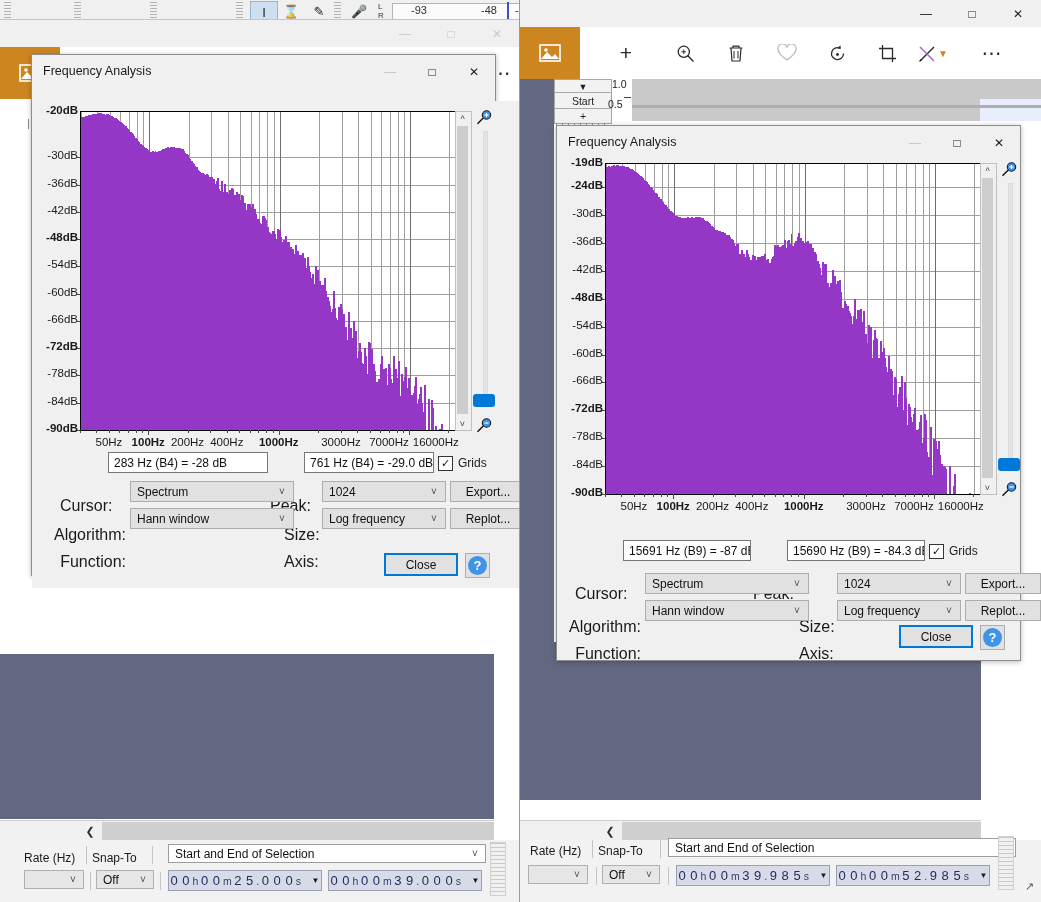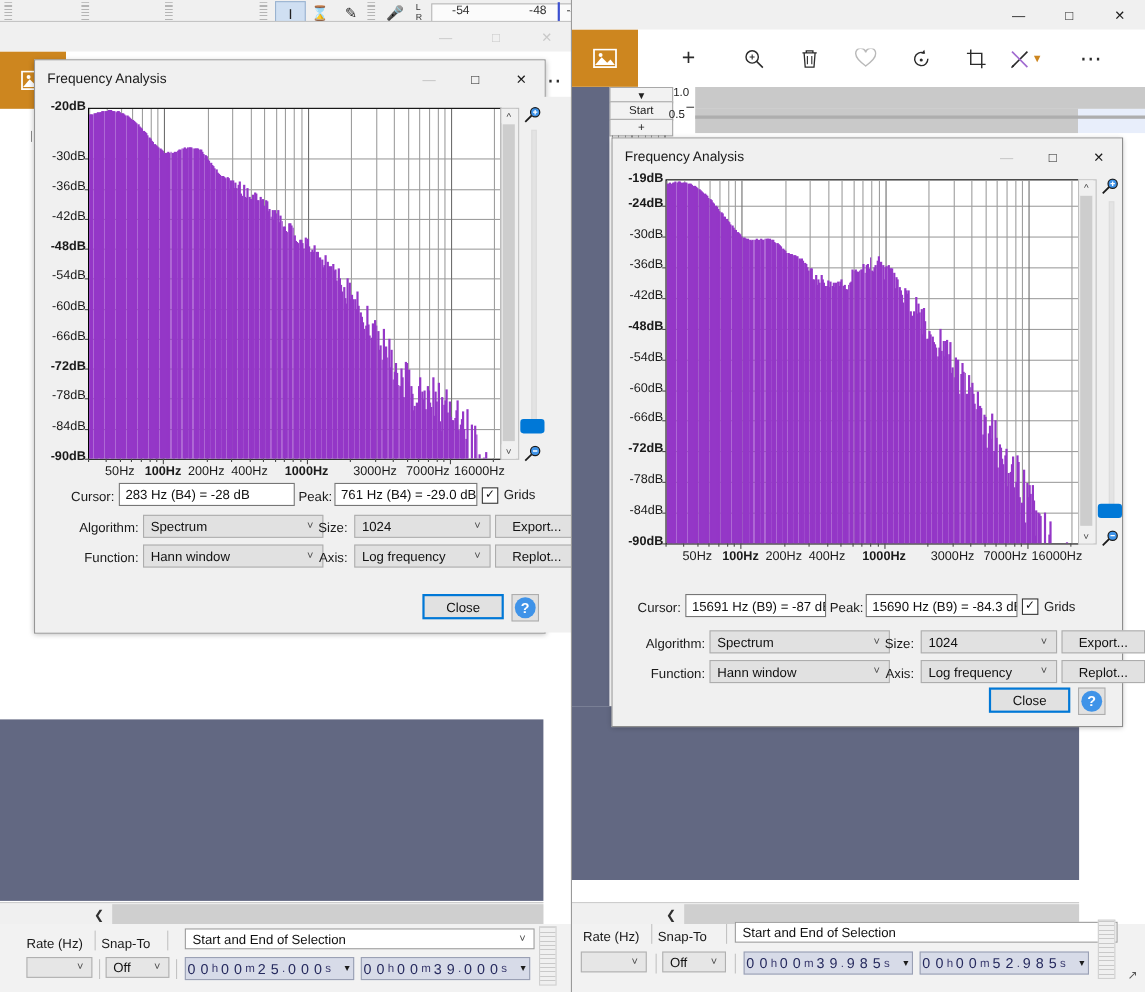--- a/index.html
+++ b/index.html
@@ -79,21 +79,21 @@
   .fa-vscroll{position:absolute;width:15px;background:#f0f0f0;border:1px solid #c0c0c0;}
   .fa-vscroll .arw{position:absolute;left:0;width:13px;height:13px;display:flex;align-items:center;
     justify-content:center;font-size:9px;color:#404040;background:#f0f0f0;}
   .fa-vscroll .thumb{position:absolute;left:1px;width:11px;background:#cdcdcd;}
 
   .fa-zoomcol{position:absolute;width:24px;}
   .fa-zicon{position:absolute;left:0;width:24px;height:16px;display:flex;align-items:center;justify-content:center;}
   .fa-zslider-track{position:absolute;left:11px;width:3px;background:#e3e3e3;border:1px solid #dcdcdc;}
   .fa-zslider-thumb{position:absolute;width:22px;height:13px;background:#0078d7;border-radius:3px;}
 
-  .fa-lbl{position:absolute;font-size:12px;color:#1a1a1a;white-space:nowrap;text-align:right;}
+  .fa-lbl{position:absolute;font-size:16px;color:#1a1a1a;white-space:nowrap;text-align:right;margin-top:40px;}
   .fa-ro{position:absolute;background:#ffffff;border:1px solid #767676;
     font-size:12px;color:#101010;display:flex;align-items:center;padding-left:5px;
     overflow:hidden;white-space:nowrap;box-sizing:border-box;}
   .fa-chk{position:absolute;display:flex;align-items:center;font-size:12px;color:#1a1a1a;}
   .fa-chkbox{width:13px;height:13px;border:1px solid #333;background:#fff;margin-right:5px;
     display:flex;align-items:center;justify-content:center;font-size:11px;line-height:1;color:#111;}
 
   .fa-combo{position:absolute;background:#e1e1e1;border:1px solid #adadad;box-sizing:border-box;
     font-size:12px;color:#111;display:flex;align-items:center;padding-left:6px;}
   .fa-combo .cv{flex:1;white-space:nowrap;overflow:hidden;}
@@ -140,21 +140,21 @@
     <div class="aud-grip abs" style="left:74px"></div>
     <div class="aud-grip abs" style="left:150px"></div>
     <div class="aud-grip abs" style="left:236px"></div>
     <div class="aud-toolbtn sel abs" style="left:250px">I</div>
     <div class="aud-toolbtn abs" style="left:278px">⌛</div>
     <div class="aud-toolbtn abs" style="left:306px">✎</div>
     <div class="aud-grip abs" style="left:334px"></div>
     <div class="aud-toolbtn abs" style="left:346px">🎤</div>
     <div class="abs" style="left:378px;top:2px;font-size:8px;line-height:9px;color:#333">L<br>R</div>
     <div class="aud-meter abs" style="left:392px;width:649px">
-      <div class="aud-meter-num" style="left:18px">-54</div>
+      <div class="aud-meter-num" style="left:18px">-93</div>
       <div class="aud-meter-num" style="left:88px">-48</div>
       <div class="aud-meter-num" style="left:122px">-42</div>
       <div class="abs" style="left:114px;top:-2px;width:2px;height:20px;background:#3b4fd0"></div>
     </div>
   </div>
   <div class="abs" style="left:0;top:22px;width:1041px;height:880px;background:#626882"></div>
 </div>
 
 <div id="photos-left" class="abs">
 
@@ -230,21 +230,21 @@
   <div class="fa-dlg" style="left:31px;top:34px;width:463px;height:520px">
     <div class="fa-title" style="width:463px">
       <div class="fa-title-text">Frequency Analysis</div>
       <div class="fa-capbtns">
         <div class="fa-cap dim">—</div>
         <div class="fa-cap">□</div>
         <div class="fa-cap">✕</div>
       </div>
     </div>
 
-    <div class="fa-body" style="top:33px;width:547px;height:487px">
+    <div class="fa-body" style="top:46px;width:547px;height:487px">
 
       <div class="fa-ylabels" id="L-ylabels" style="left:0;top:0;width:46px;height:330px">
           <div class="fa-ylab b" style="top: 3px;">-20dB</div>
           <div class="fa-ylab" style="top: 48.4286px;">-30dB</div>
           <div class="fa-ytick" style="right: -3px; width: 4px; top: 56.4286px;"></div>
           <div class="fa-ylab" style="top: 75.6857px;">-36dB</div>
           <div class="fa-ytick" style="right: -3px; width: 4px; top: 83.6857px;"></div>
           <div class="fa-ylab" style="top: 102.943px;">-42dB</div>
           <div class="fa-ytick" style="right: -3px; width: 4px; top: 110.943px;"></div>
           <div class="fa-ylab b" style="top: 130.2px;">-48dB</div>

